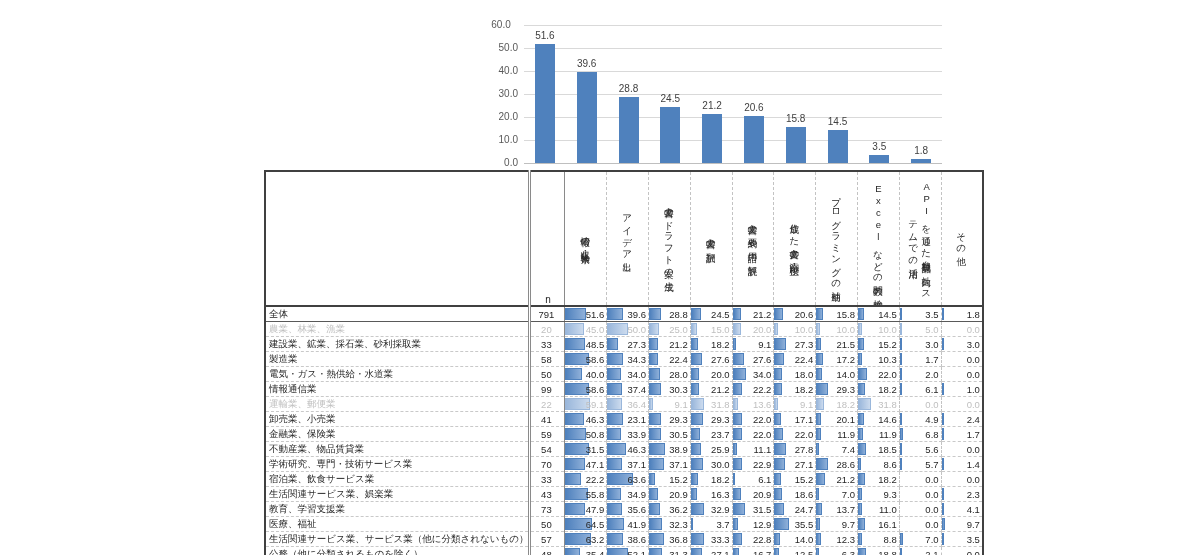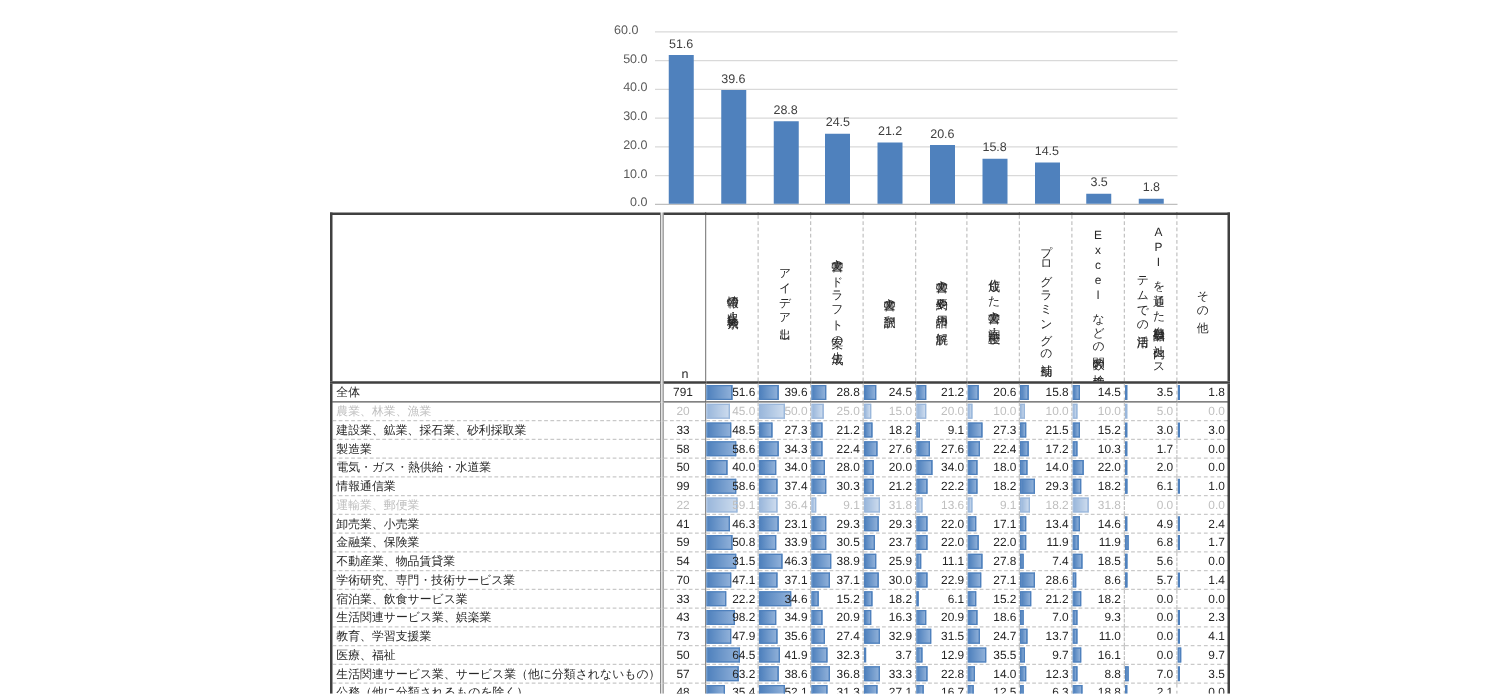--- a/index.html
+++ b/index.html
@@ -444,21 +444,21 @@
             <td class="vcell">
               <div class="dbar" style="width: 22%;"></div>
               <div class="vtxt">22.0</div>
             </td>
             <td class="vcell">
               <div class="dbar" style="width: 17.1%;"></div>
               <div class="vtxt">17.1</div>
             </td>
             <td class="vcell">
               <div class="dbar" style="width: 12.2%;"></div>
-              <div class="vtxt">13.4</div>
+              <div class="vtxt">20.1</div>
             </td>
             <td class="vcell">
               <div class="dbar" style="width: 14.6%;"></div>
               <div class="vtxt">14.6</div>
             </td>
             <td class="vcell">
               <div class="dbar" style="width: 4.9%;"></div>
               <div class="vtxt">4.9</div>
             </td>
             <td class="vcell">
@@ -599,21 +599,21 @@
           </tr>
           <tr class="row">
             <td class="lbl">宿泊業、飲食サービス業</td>
             <td class="ncell">33</td>
             <td class="vcell">
               <div class="dbar" style="width: 39.4%;"></div>
               <div class="vtxt">22.2</div>
             </td>
             <td class="vcell">
               <div class="dbar" style="width: 63.6%;"></div>
-              <div class="vtxt">34.6</div>
+              <div class="vtxt">63.6</div>
             </td>
             <td class="vcell">
               <div class="dbar" style="width: 15.2%;"></div>
               <div class="vtxt">15.2</div>
             </td>
             <td class="vcell">
               <div class="dbar" style="width: 18.2%;"></div>
               <div class="vtxt">18.2</div>
             </td>
             <td class="vcell">
@@ -637,21 +637,21 @@
             </td>
             <td class="vcell">
               <div class="vtxt">0.0</div>
             </td>
           </tr>
           <tr class="row">
             <td class="lbl">生活関連サービス業、娯楽業</td>
             <td class="ncell">43</td>
             <td class="vcell">
               <div class="dbar" style="width: 55.8%;"></div>
-              <div class="vtxt">98.2</div>
+              <div class="vtxt">55.8</div>
             </td>
             <td class="vcell">
               <div class="dbar" style="width: 34.9%;"></div>
               <div class="vtxt">34.9</div>
             </td>
             <td class="vcell">
               <div class="dbar" style="width: 20.9%;"></div>
               <div class="vtxt">20.9</div>
             </td>
             <td class="vcell">
@@ -688,21 +688,21 @@
             <td class="vcell">
               <div class="dbar" style="width: 47.9%;"></div>
               <div class="vtxt">47.9</div>
             </td>
             <td class="vcell">
               <div class="dbar" style="width: 35.6%;"></div>
               <div class="vtxt">35.6</div>
             </td>
             <td class="vcell">
               <div class="dbar" style="width: 27.4%;"></div>
-              <div class="vtxt">27.4</div>
+              <div class="vtxt">36.2</div>
             </td>
             <td class="vcell">
               <div class="dbar" style="width: 32.9%;"></div>
               <div class="vtxt">32.9</div>
             </td>
             <td class="vcell">
               <div class="dbar" style="width: 31.5%;"></div>
               <div class="vtxt">31.5</div>
             </td>
             <td class="vcell">

